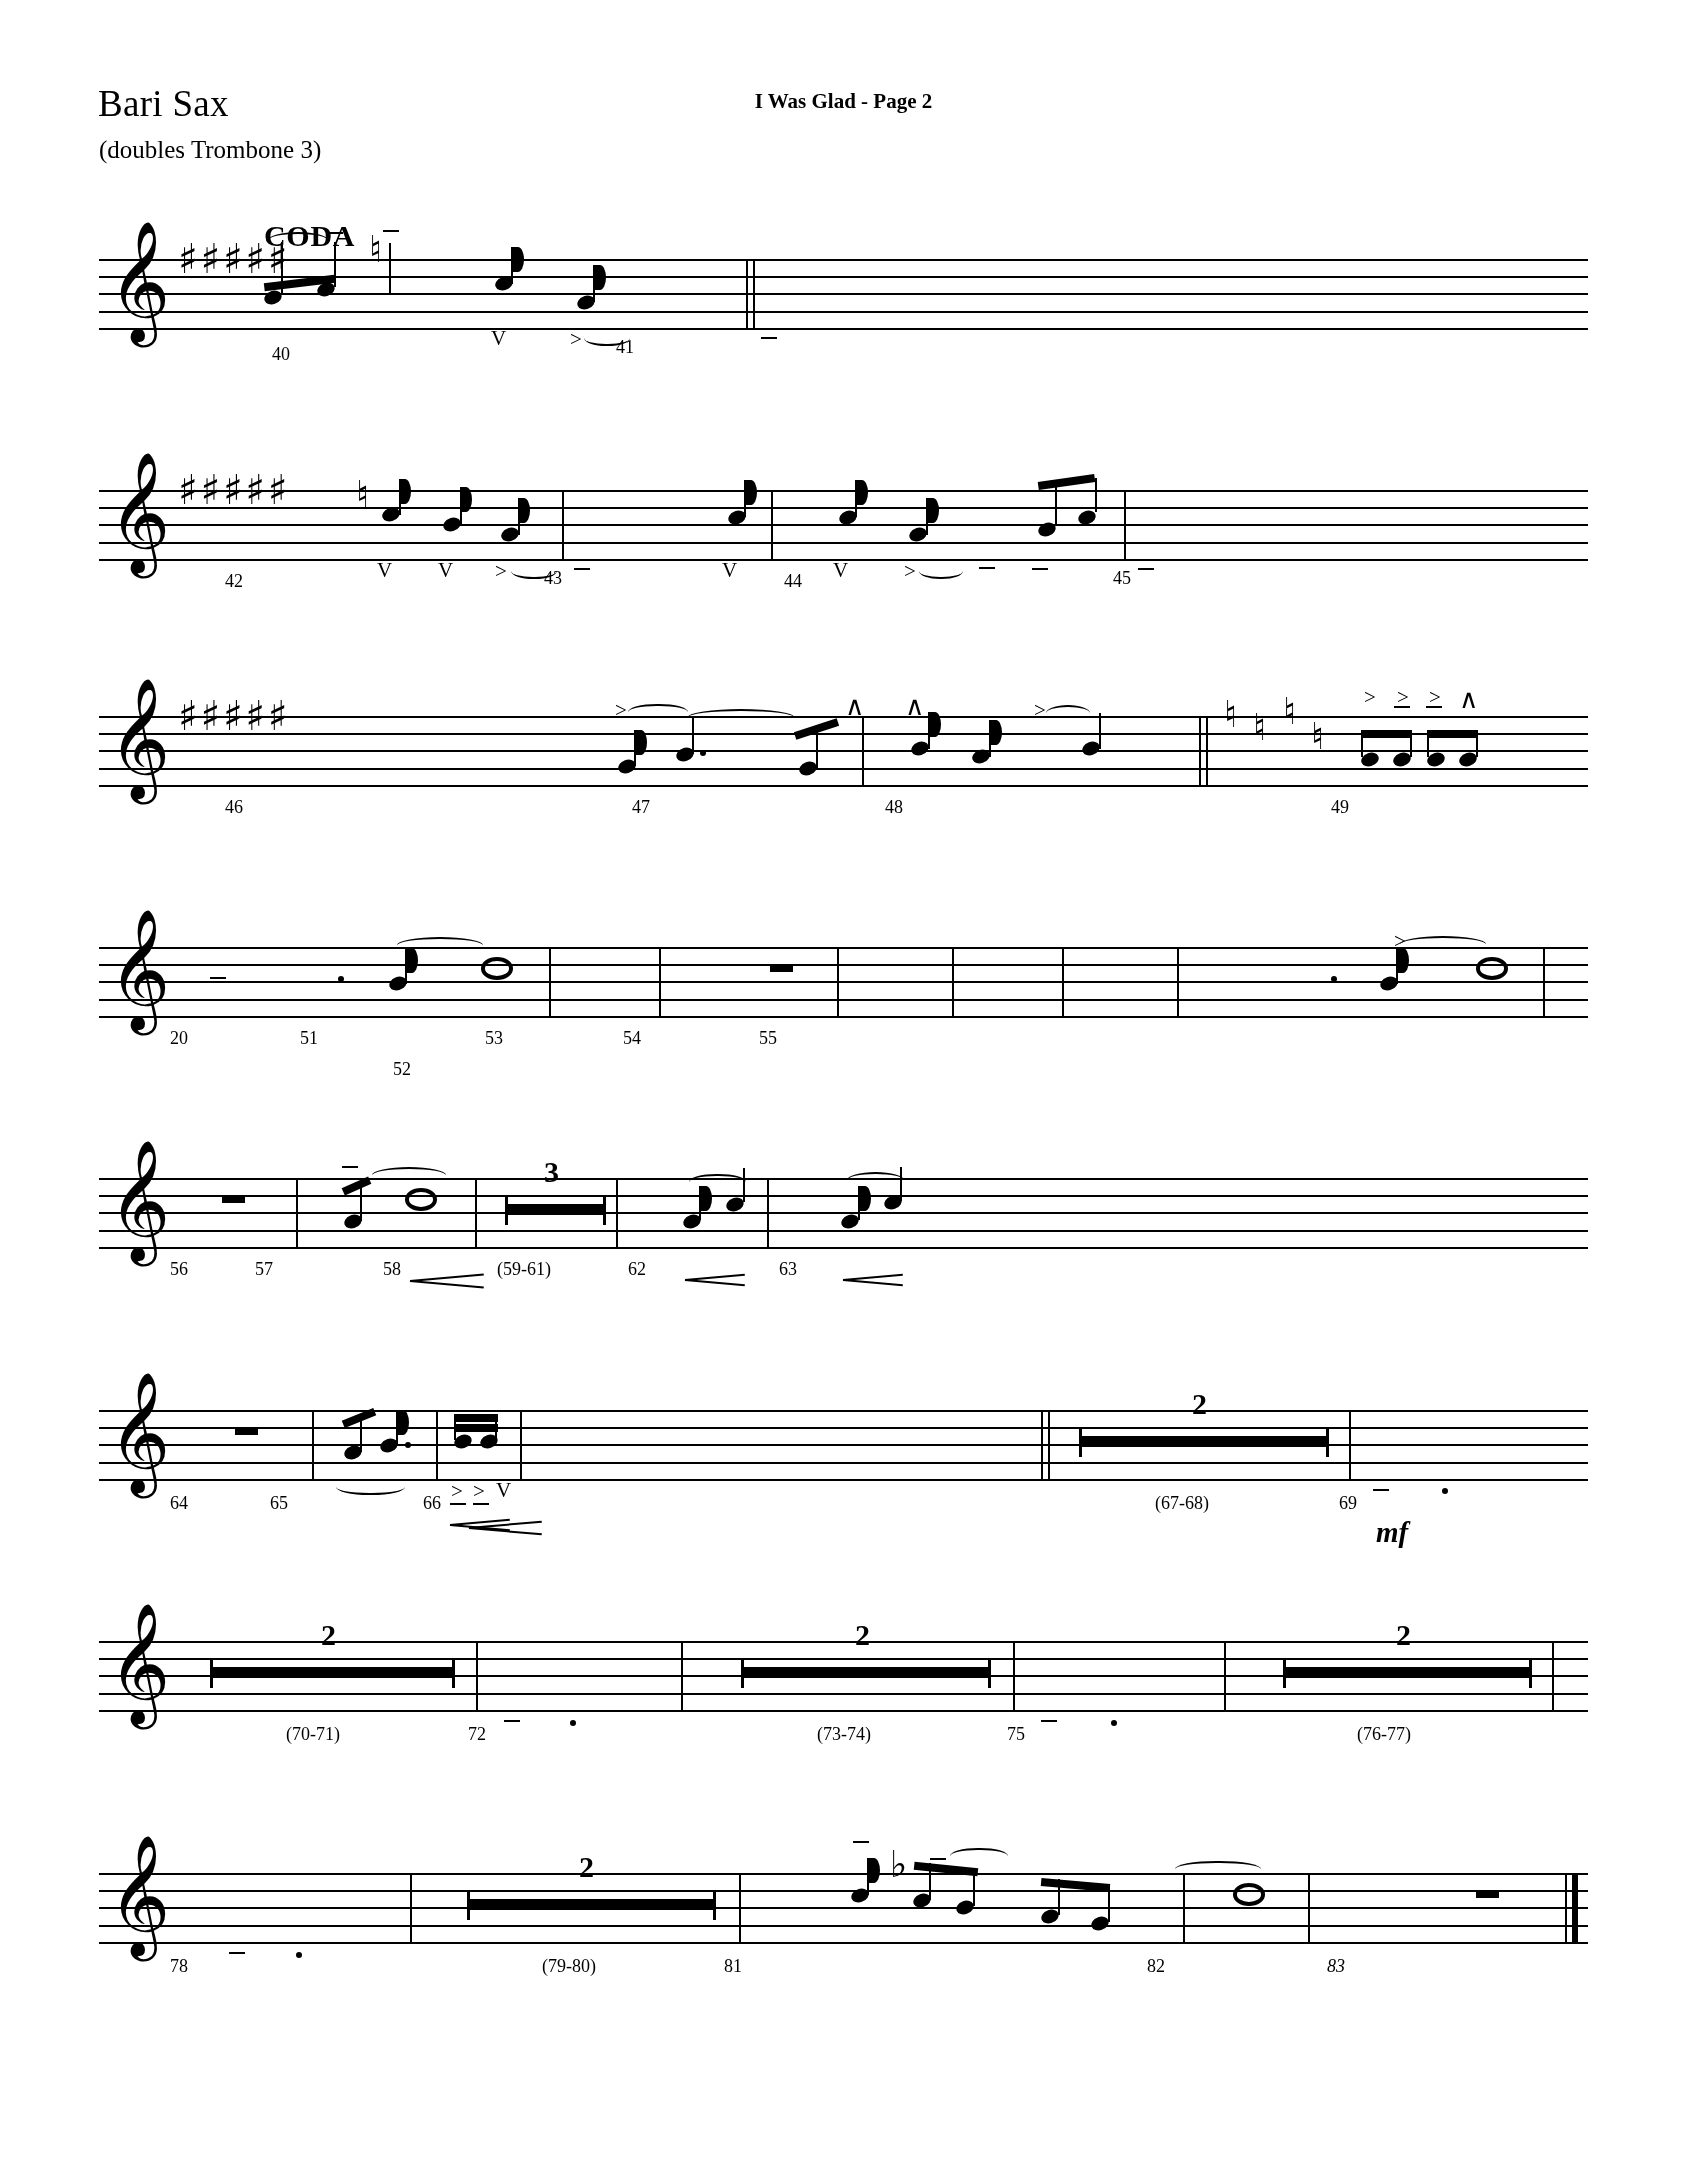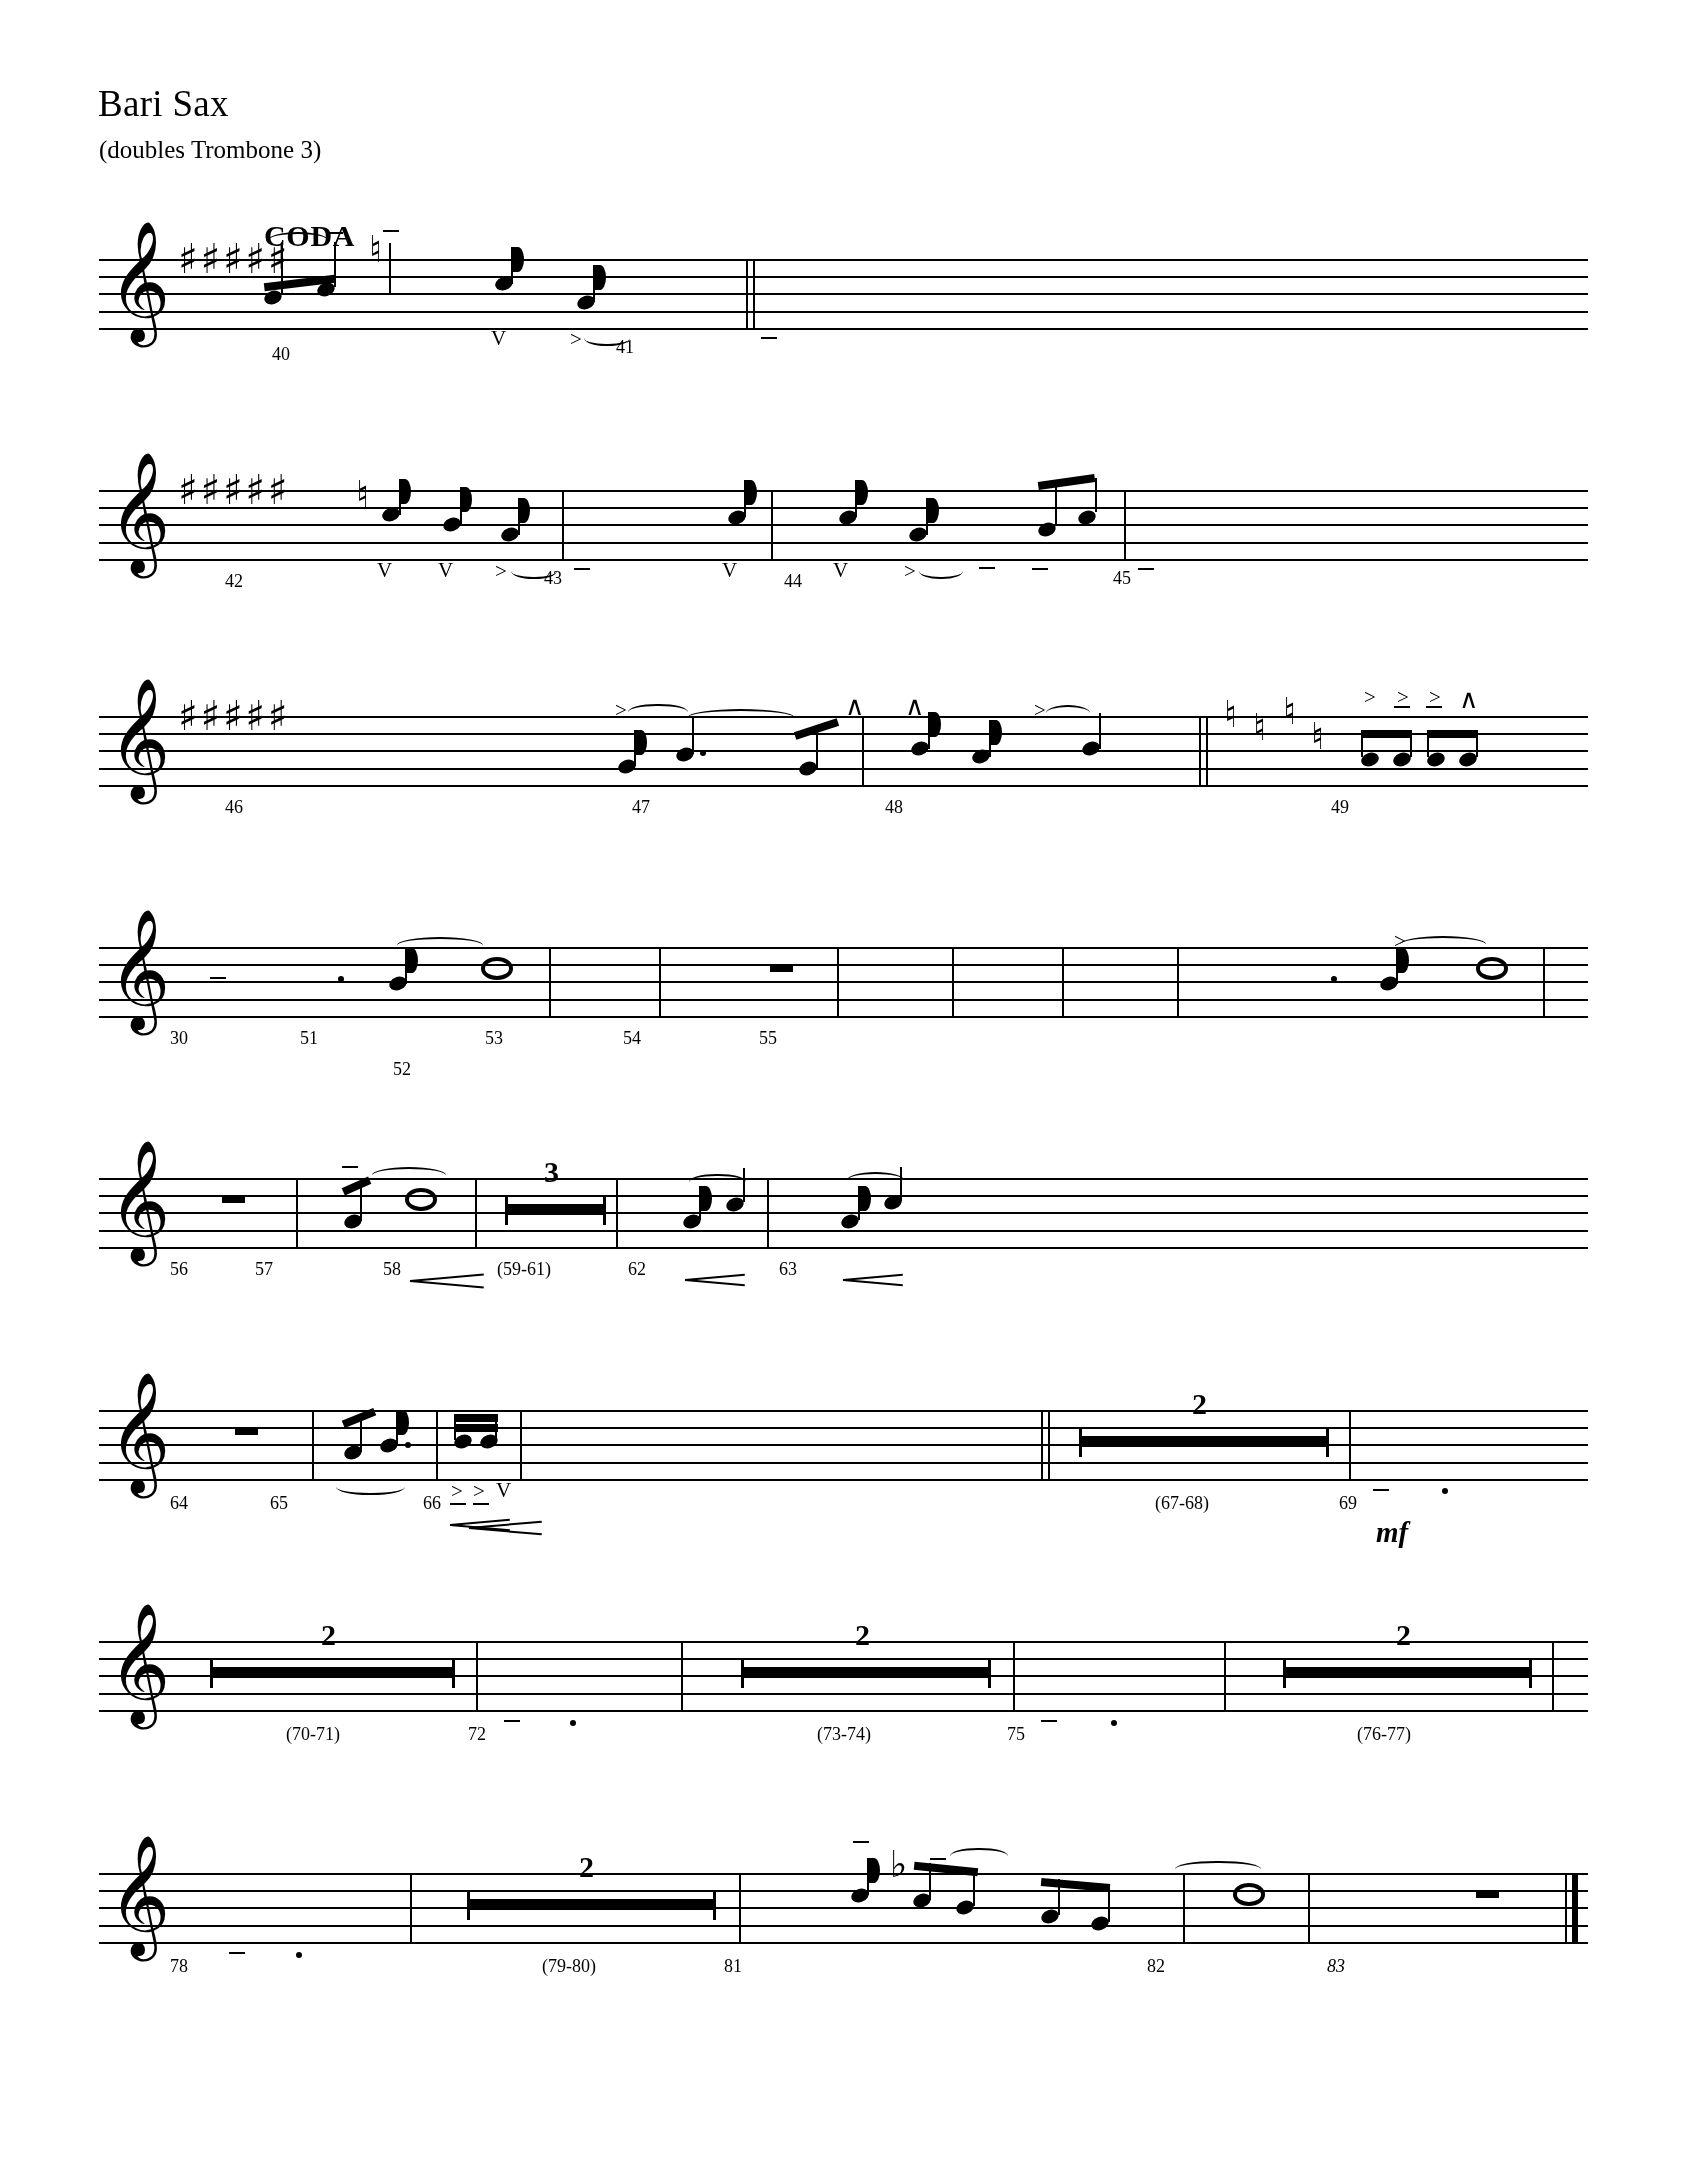--- a/index.html
+++ b/index.html
@@ -237,20 +237,21 @@
     font-family: "Liberation Serif", serif;
     letter-spacing: 0.7px;
   }
 </style>
 </head>
 <body>
 
 <div id="sheet-header">
   <div id="instrument-name">Bari Sax</div>
   <div id="instrument-sub">(doubles Trombone 3)</div>
+  <div id="page-title">I Was Glad - Page 2</div>
 </div>
 
 <div class="system" style="top:232px;">
   <div id="coda-label" style="left:165px; top:-13.2px;">CODA</div>
   <div class="staff">
     <div class="line l0"></div>
       <div class="line l1"></div>
       <div class="line l2"></div>
       <div class="line l3"></div>
       <div class="line l4"></div>
@@ -464,21 +465,21 @@
 
     <div class="dot" style="left:1232px; top:29px;"></div>
     <span class="art" style="left:1295px; top:-16px;">&gt;</span>
     <div class="nh" style="left:1281px; top:30px;"></div>
     <div class="stem" style="left:1297px; top:1.3px; height:36px;"></div>
     <div class="flag" style="left:1298px; top:1.3px;"></div>
     <div class="slur" style="left:1301px; top:-10.6px; width:86px;"></div>
     <div class="whole" style="left:1377px; top:10.6px;"></div>
     <div class="barline" style="left:1444px;"></div>
 
-    <div class="measnum" style="left:71px; top:81px;">30</div>
+    <div class="measnum" style="left:71px; top:81px;">20</div>
     <div class="measnum" style="left:201px; top:81px;">51</div>
     <div class="measnum" style="left:294px; top:81px;margin-top:31px;">52</div>
     <div class="measnum" style="left:386px; top:81px;">53</div>
     <div class="measnum" style="left:524px; top:81px;">54</div>
     <div class="measnum" style="left:660px; top:81px;">55</div>
   </div>
 </div>
 
 <div class="system" style="top:1151px;">
   <div class="staff">

